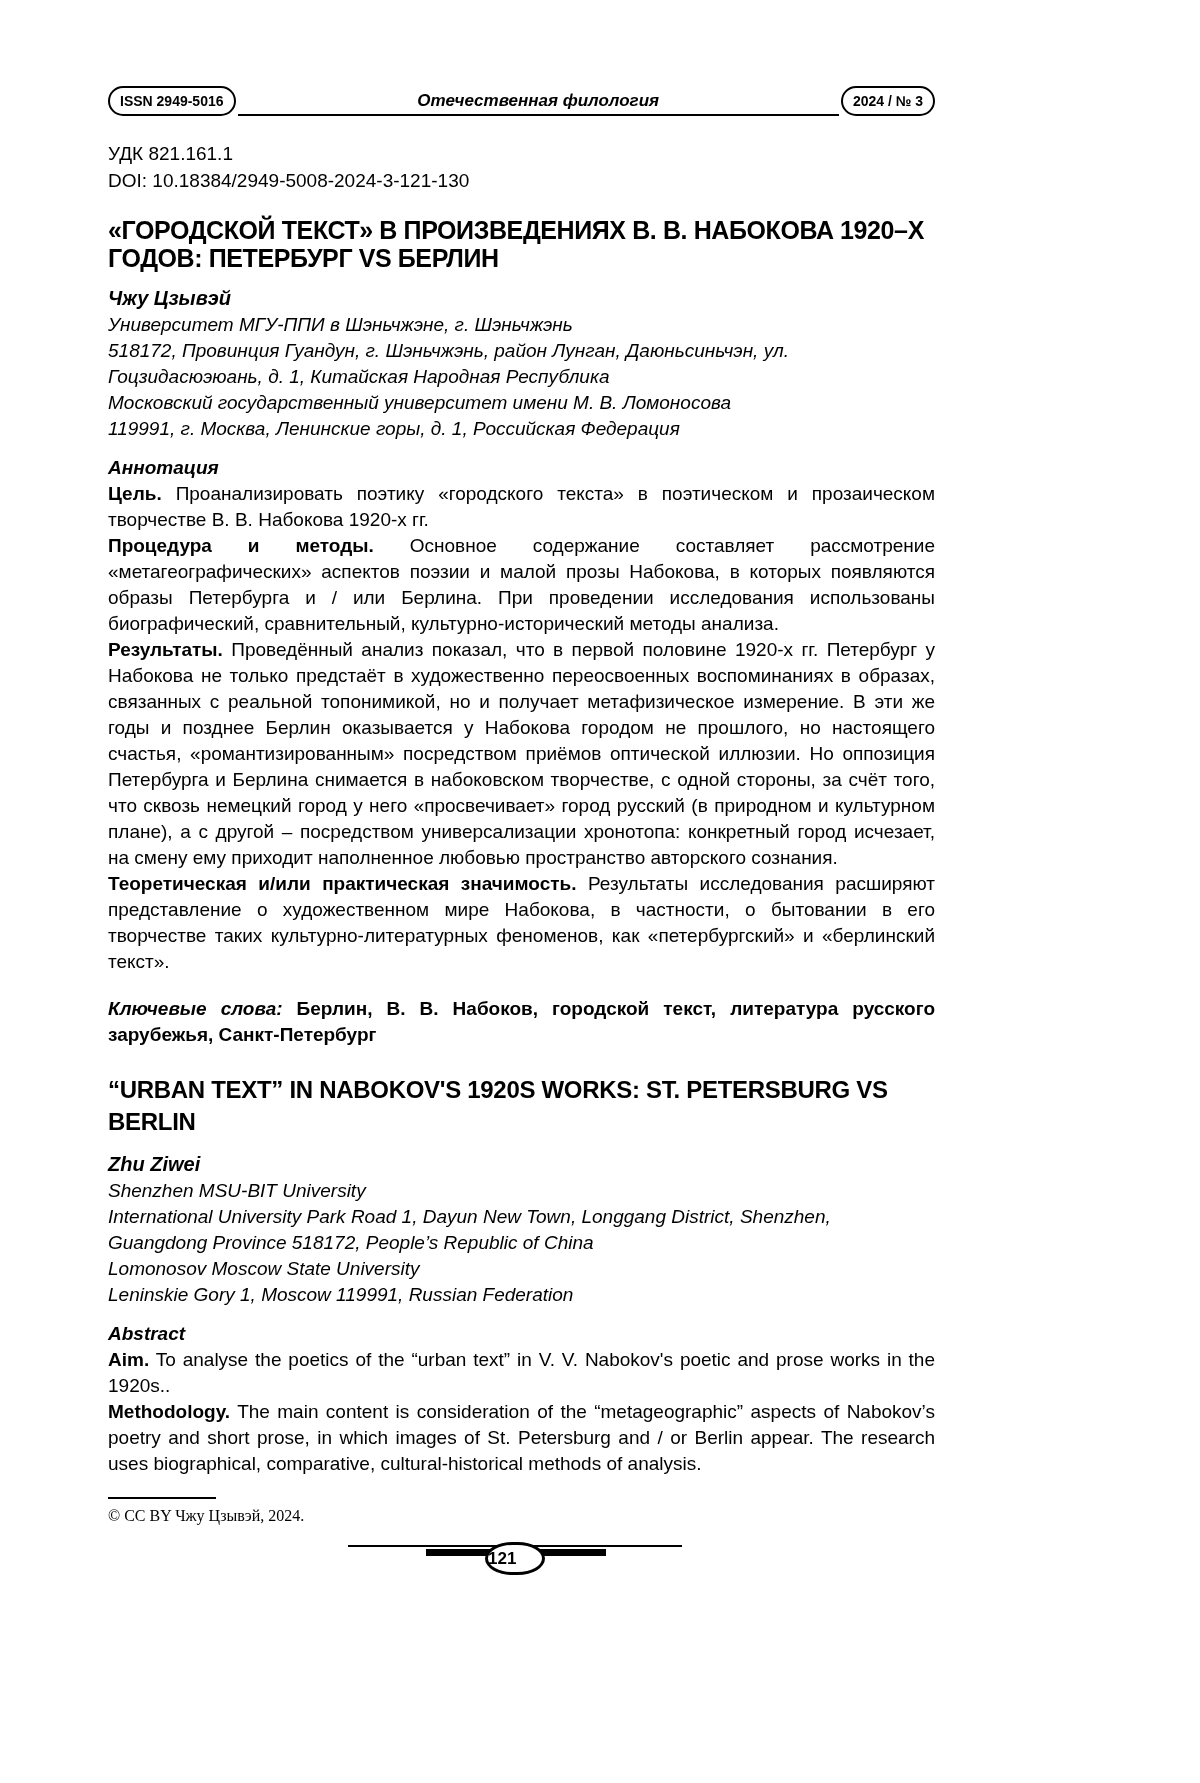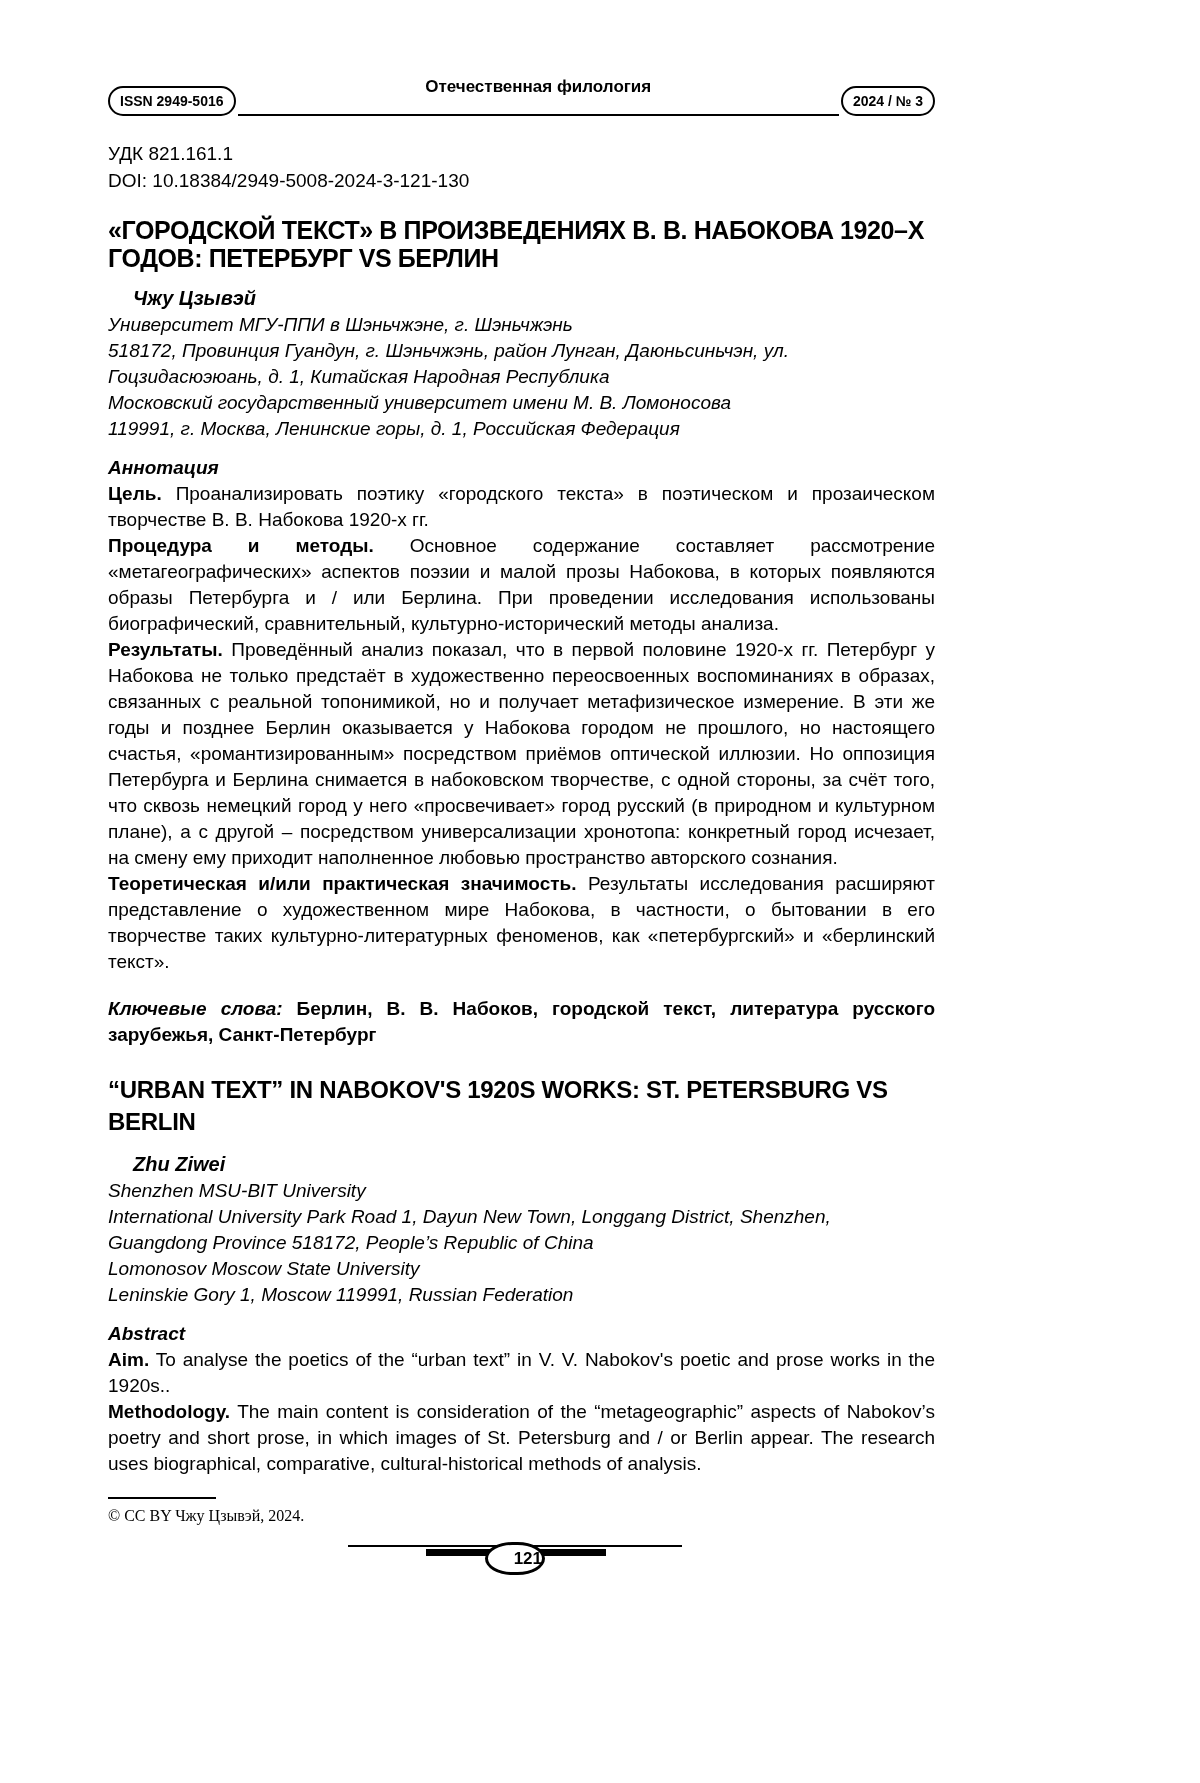--- a/index.html
+++ b/index.html
@@ -13,30 +13,30 @@
   
   .header { display: flex; align-items: stretch; margin-top: 86px; height: 30px; }
   .pill {
     border: 2px solid #000; border-radius: 15px; background: #fff;
     font-weight: bold; font-size: 14px; display: flex; align-items: center;
     padding: 0 10px; white-space: nowrap;
   }
   .header-center {
     flex: 1; display: flex; justify-content: center; align-items: flex-end;
     border-bottom: 2px solid #000; font-weight: bold; font-size: 17px;
-    padding-bottom: 17px; margin: 0 2px;
+    padding-bottom: 3px; margin: 0 2px; font-style: italic;
   }
 
   
   .meta { margin-top: 24px; font-family: Liberation Sans, sans-serif; font-size: 19px; line-height: 27px; }
 
   
   .title-ru { margin-top: 22px; font-size: 25px; line-height: 28px; font-weight: bold; letter-spacing: -0.4px; }
   .title-en { margin-top: 26px; font-size: 24px; line-height: 32px; font-weight: bold; letter-spacing: -0.3px; }
-  .author { margin-top: 13px; font-size: 20px; line-height: 27px; font-weight: bold; font-style: italic; margin-left: 25px; }
+  .author { margin-top: 13px; font-size: 20px; line-height: 27px; font-weight: bold; font-style: italic; }
   .affil { font-size: 19px; line-height: 26px; font-style: italic; }
 
   
   .h-abs { margin-top: 13px; font-size: 19px; line-height: 26px; font-weight: bold; font-style: italic; }
   .para { margin: 0; font-size: 19px; line-height: 26px; text-align: justify; }
   .lbl { font-weight: bold; }
   .kwp { margin-top: 21px; }
   .kw { font-weight: bold; }
   .bi { font-weight: bold; font-style: italic; }
 
@@ -45,21 +45,21 @@
   .footnote-rule { width: 108px; height: 2px; background: #000; }
   .footnote-text { font-family: "Liberation Serif", serif; font-size: 16px; margin-top: 8px; }
 
   
   .footer { position: relative; height: 64px; margin-top: 14px; }
   .footer-thin-line { position: absolute; left: 240px; top: 6px; width: 334px; height: 2px; background: #000; }
   .footer-thick-bar { position: absolute; left: 318px; top: 10px; width: 180px; height: 7px; background: #000; }
   .page-badge {
     position: absolute; left: 377px; top: 3px; width: 60px; height: 33px;
     background: #fff; border: 3px solid #000; border-radius: 50% / 55%;
-    display: flex; align-items: center; justify-content: flex-end;
+    display: flex; align-items: center; justify-content: flex-start;
     font-weight: bold; font-size: 17px; box-sizing: border-box;
   }
 </style>
 </head>
 <body>
 
 <div class="content">
 
   <div class="header">
     <div class="pill">ISSN 2949-5016</div>

